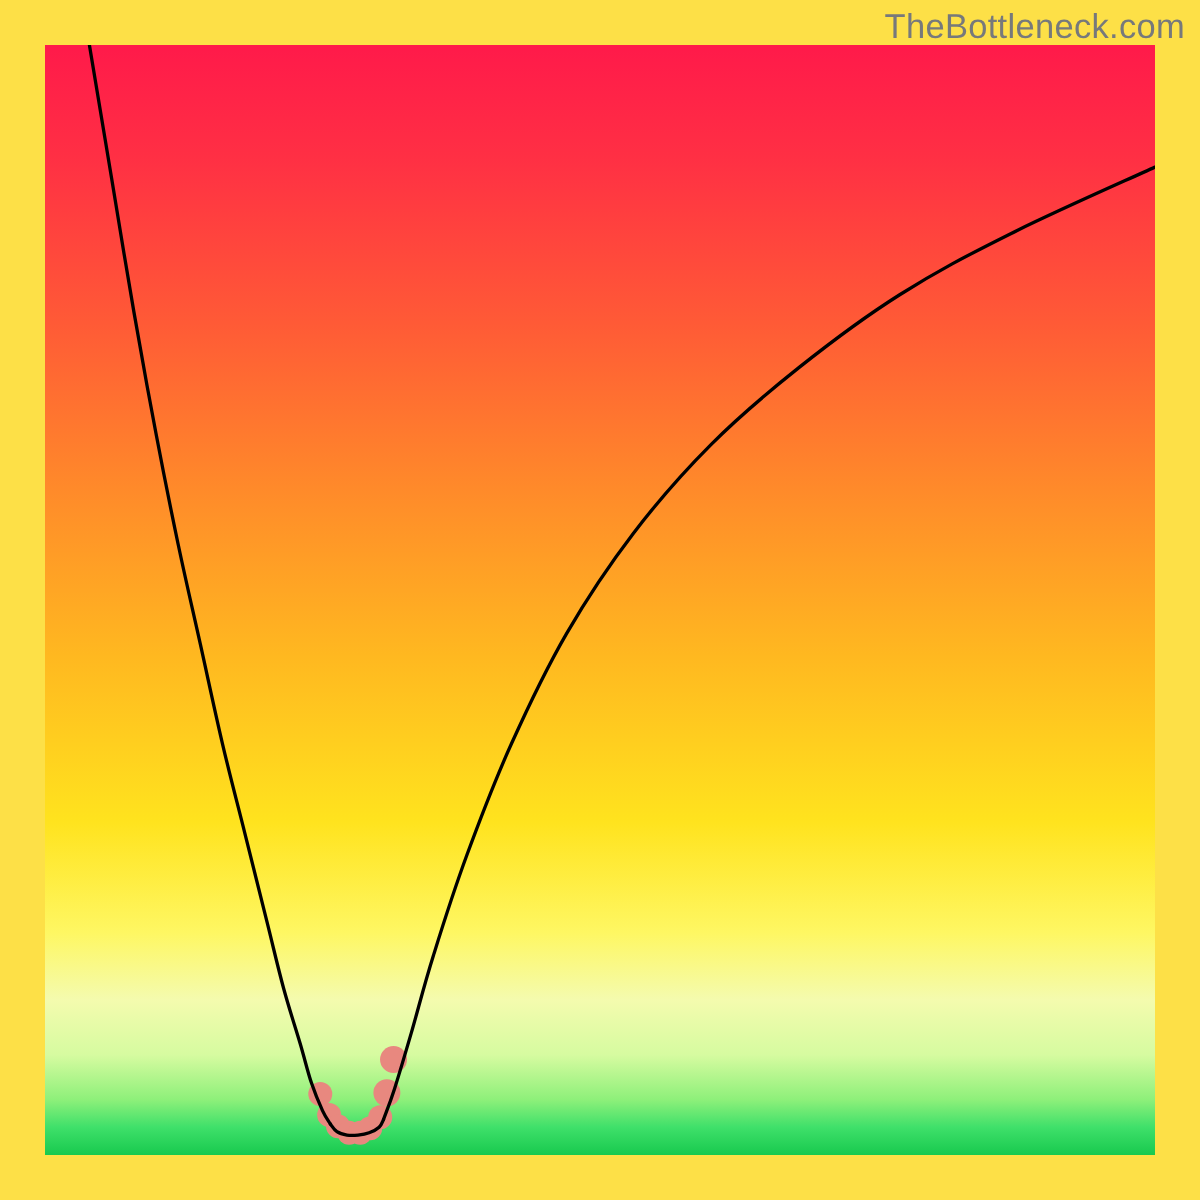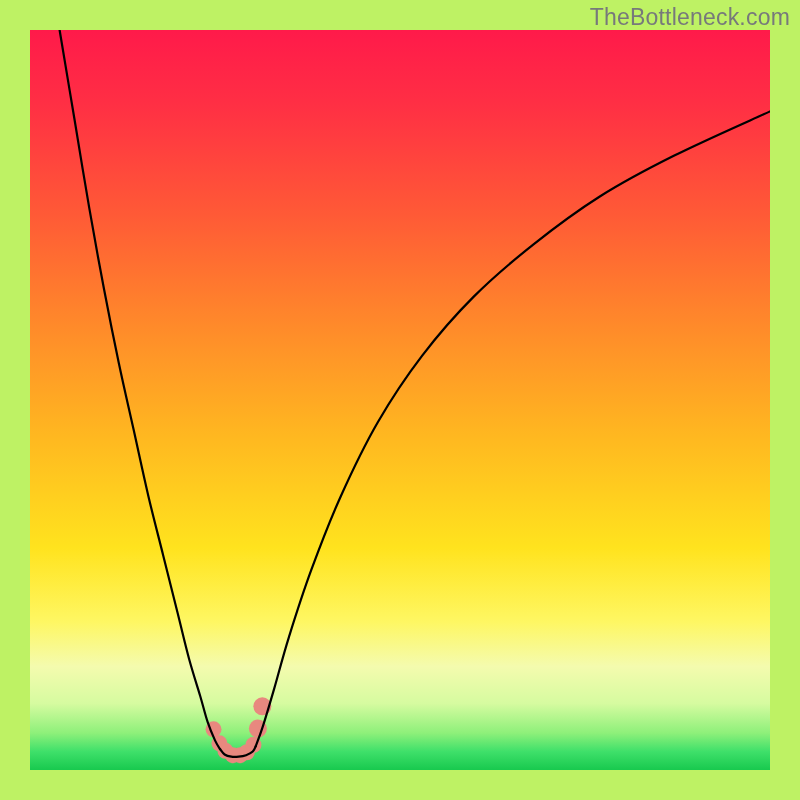--- a/index.html
+++ b/index.html
@@ -9,21 +9,21 @@
     height: 800px;
     background: #000;
     overflow: hidden;
   }
   .frame {
     position: absolute;
     left: 0;
     top: 0;
     width: 800px;
     height: 800px;
-    background: #bef264;
+    background: #fde047;
   }
   .plot {
     position: absolute;
     left: 30px;
     top: 30px;
     width: 740px;
     height: 740px;
     overflow: hidden;
   }
   .gradient {

